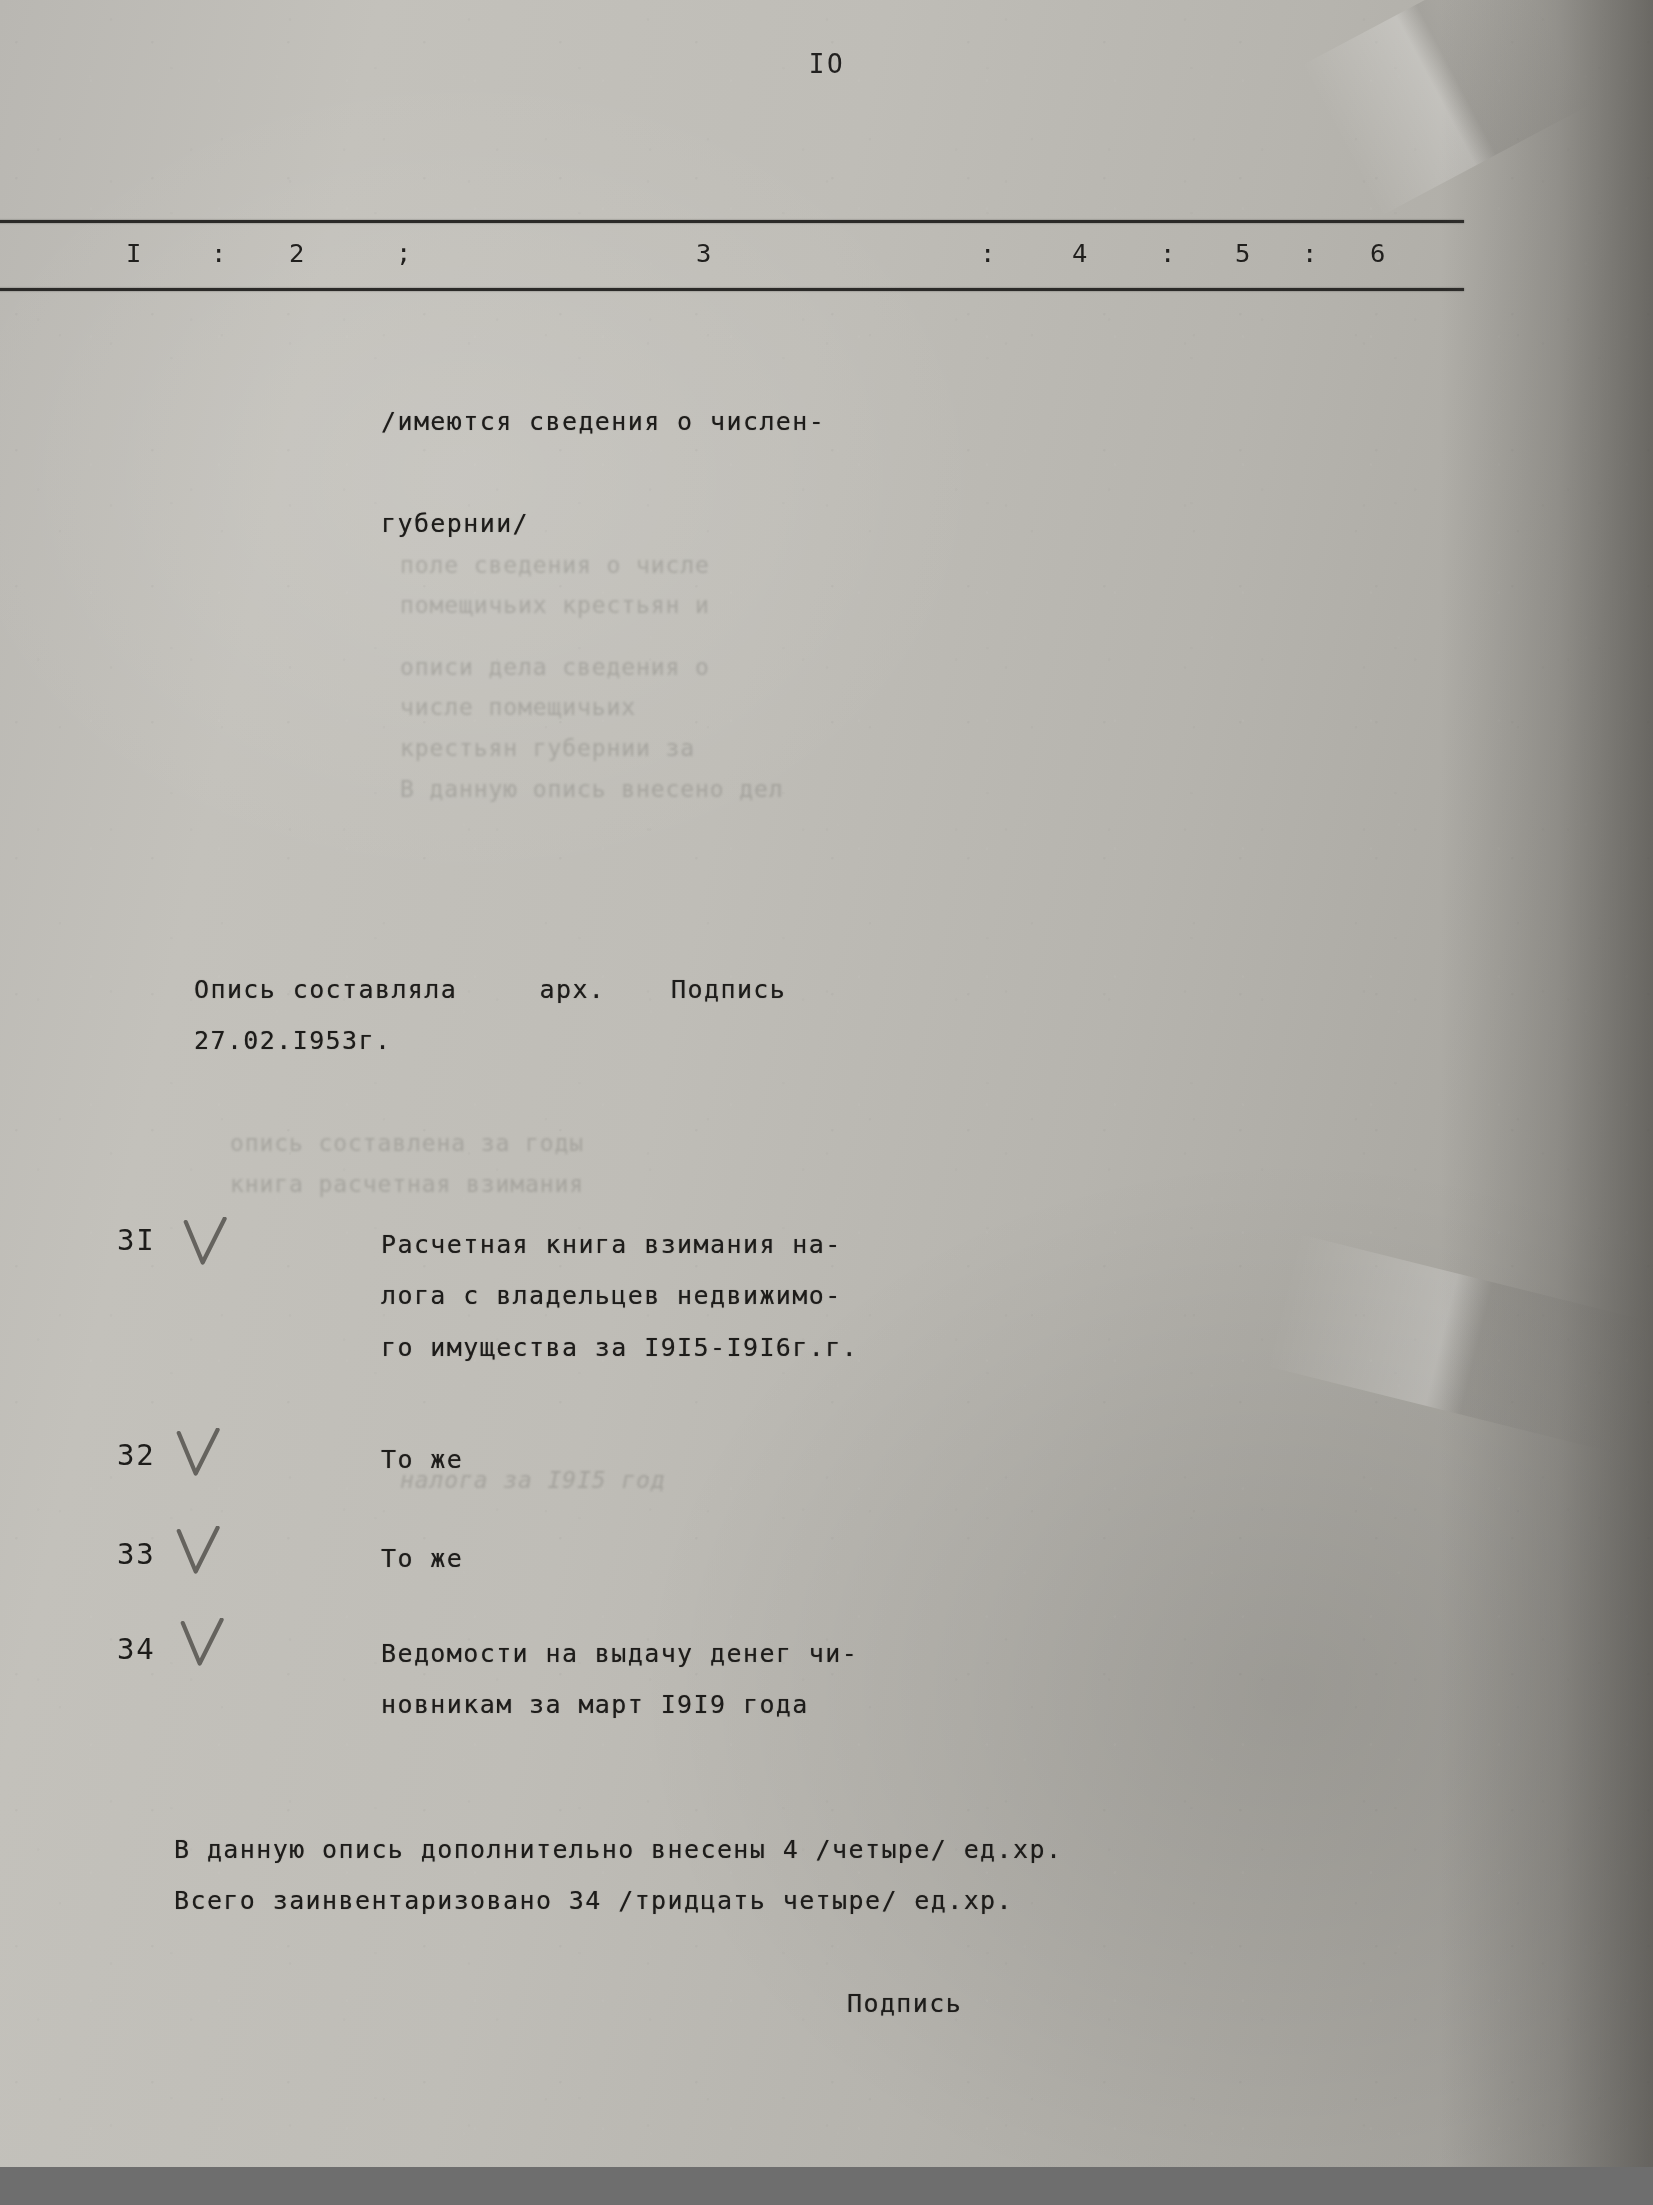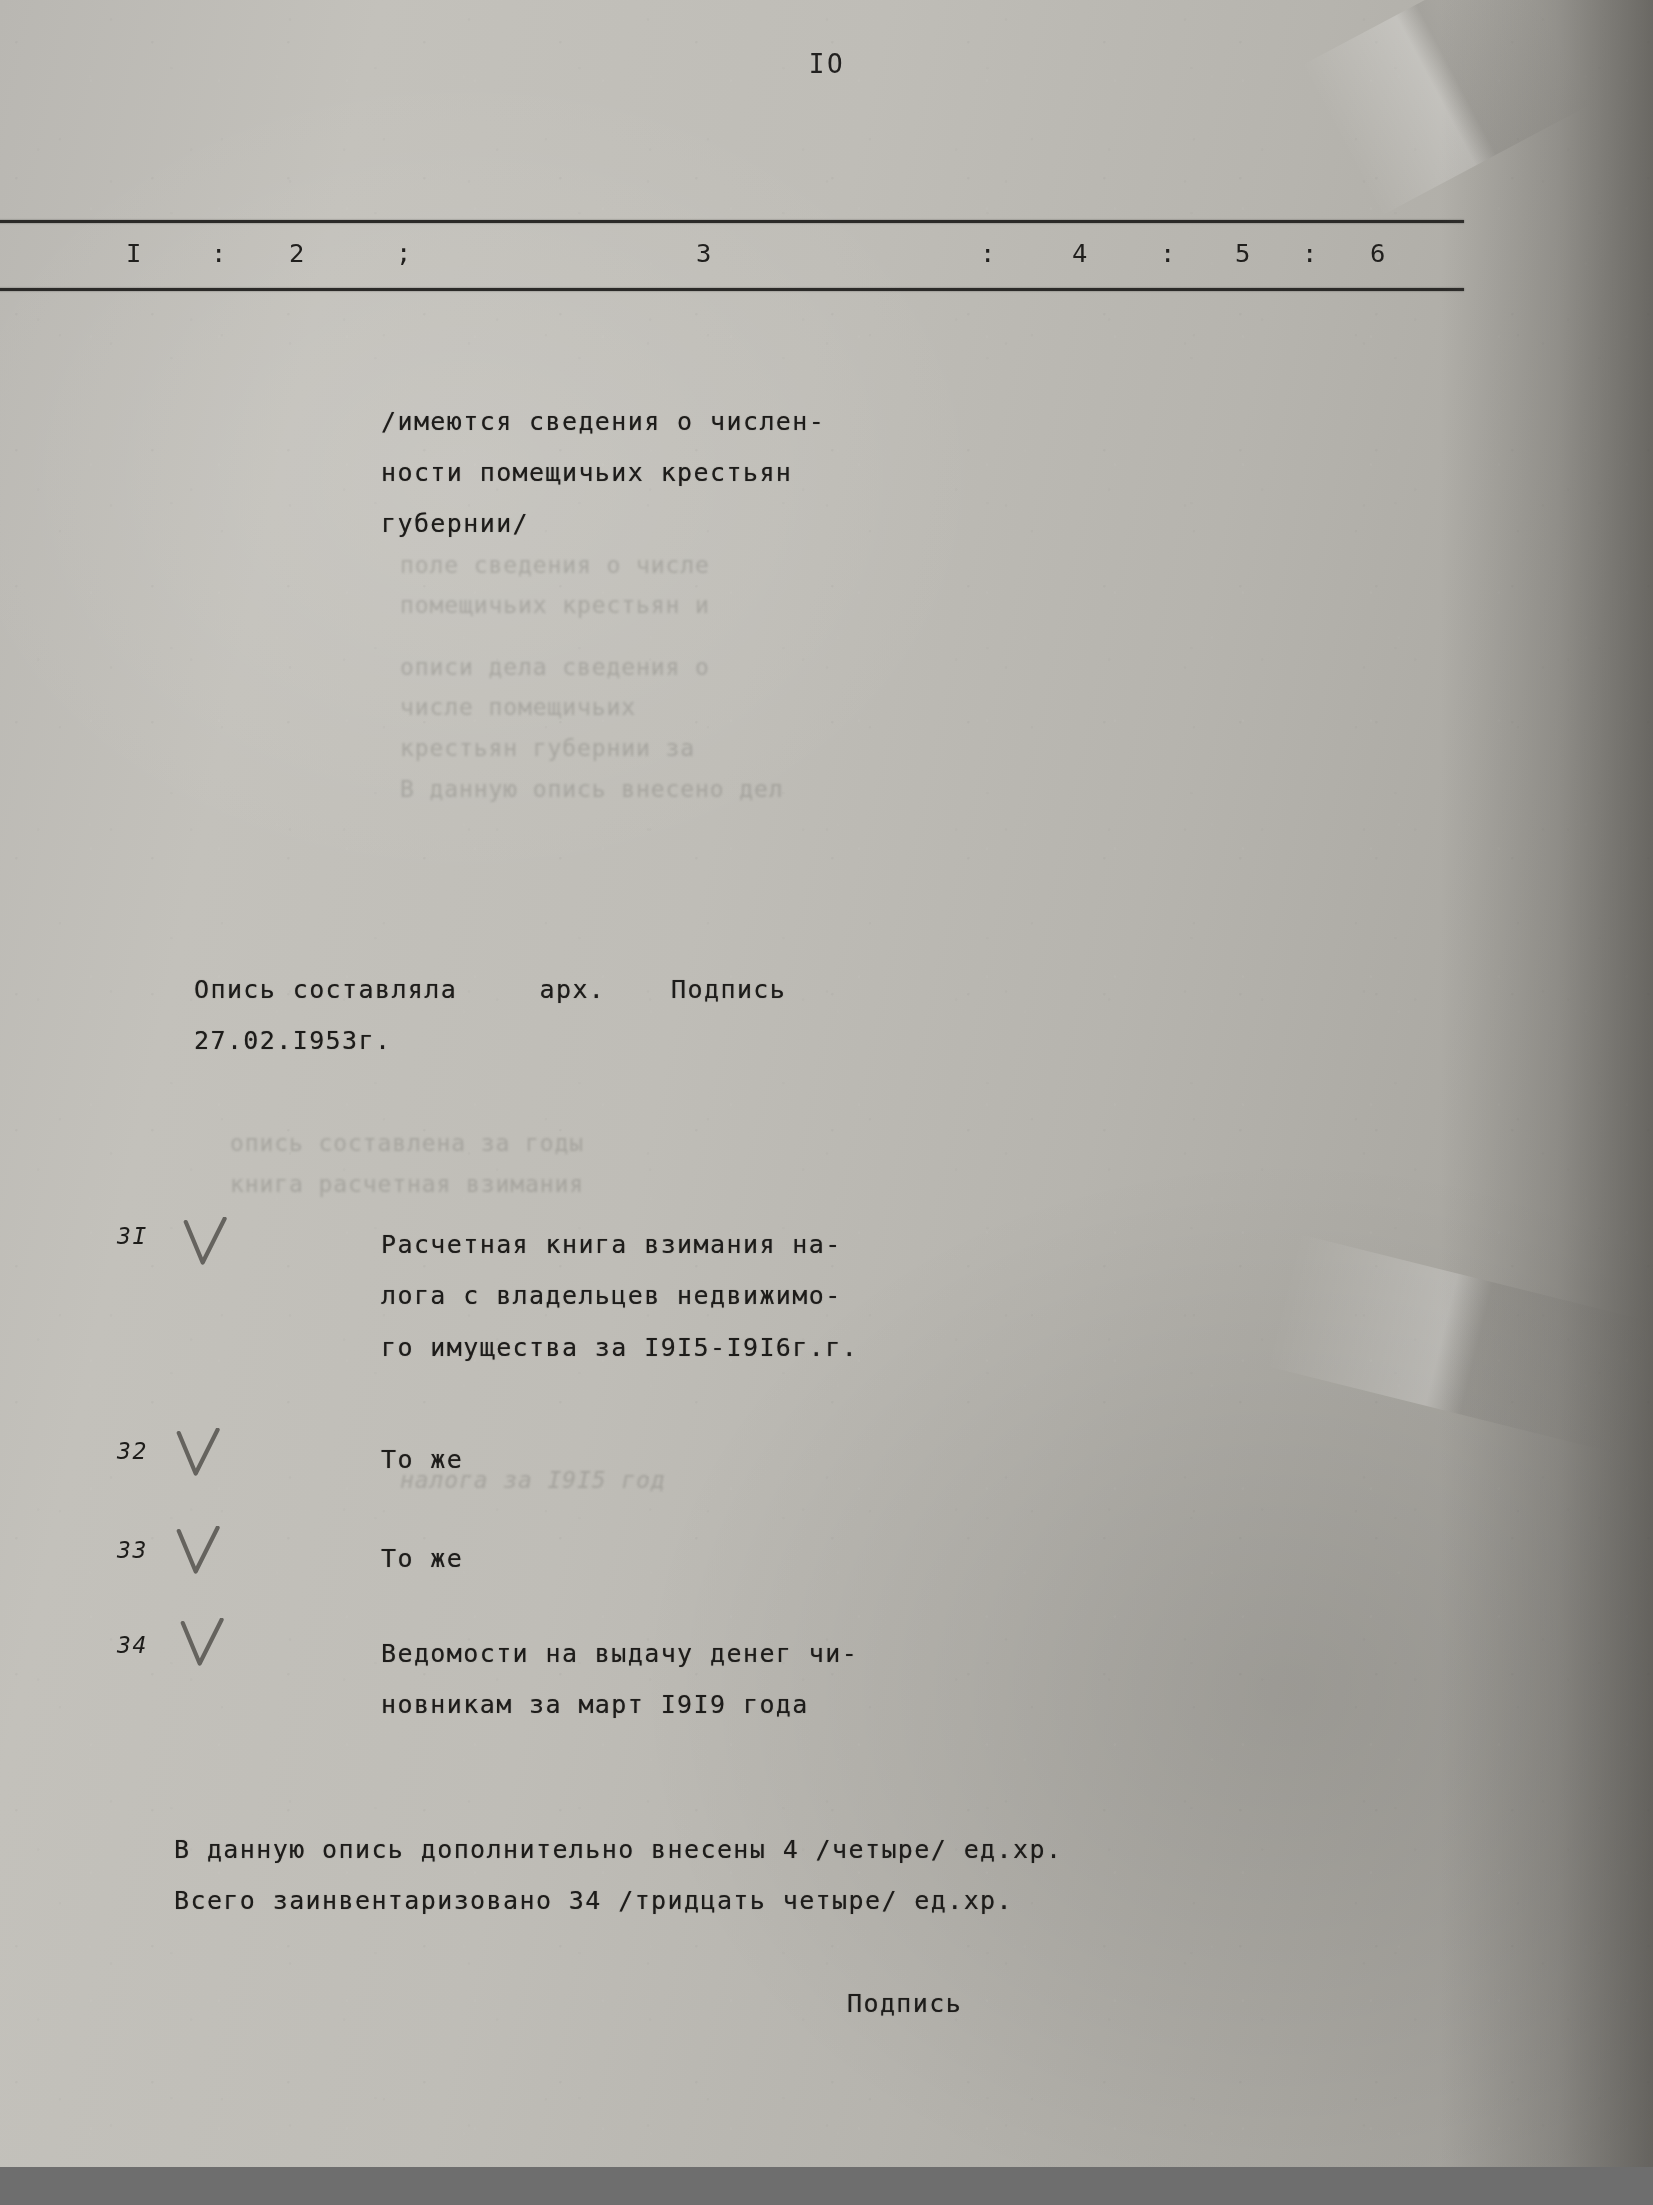--- a/index.html
+++ b/index.html
@@ -100,24 +100,23 @@
     position: absolute;
     top: 15.3px;
     font-size: 25.5px;
     letter-spacing: 1.7px;
     color: #201f1d;
   }
 
   
   .row-num {
     position: absolute;
-    font-size: 23px;
+    font-size: 29px;
     letter-spacing: 1.7px;
     color: #1d1c1a;
-    font-style: italic;
   }
   .check {
     position: absolute;
     width: 53px;
     height: 54px;
     color: #55534f;
     opacity: .85;
   }
   .check svg { display: block; width: 100%; height: 100%; }
 
@@ -150,21 +149,20 @@
     <span style="left:696px;">3</span>
     <span style="left:980px;">:</span>
     <span style="left:1072px;">4</span>
     <span style="left:1160px;">:</span>
     <span style="left:1235px;">5</span>
     <span style="left:1302px;">:</span>
     <span style="left:1370px;">6</span>
   </div>
 
   <div class="tx" style="left:381px; top:400px;">/имеются сведения о числен-</div>
-  <div class="tx" style="left:381px; top:451px;">ности помещичьих крестьян</div>
   <div class="tx" style="left:381px; top:502px;">губернии/</div>
 
   <div class="bleed" style="left:400px; top:545px;">поле сведения о числе</div>
   <div class="bleed" style="left:400px; top:585px;">помещичьих крестьян и</div>
   <div class="bleed" style="left:400px; top:647px;">описи дела сведения о</div>
   <div class="bleed" style="left:400px; top:687px;">числе помещичьих</div>
   <div class="bleed" style="left:400px; top:728px;">крестьян губернии за</div>
   <div class="bleed" style="left:400px; top:769px;">В данную опись внесено дел</div>
 
   <div class="tx" style="left:194px; top:968px;">Опись составляла     арх.    Подпись</div>

